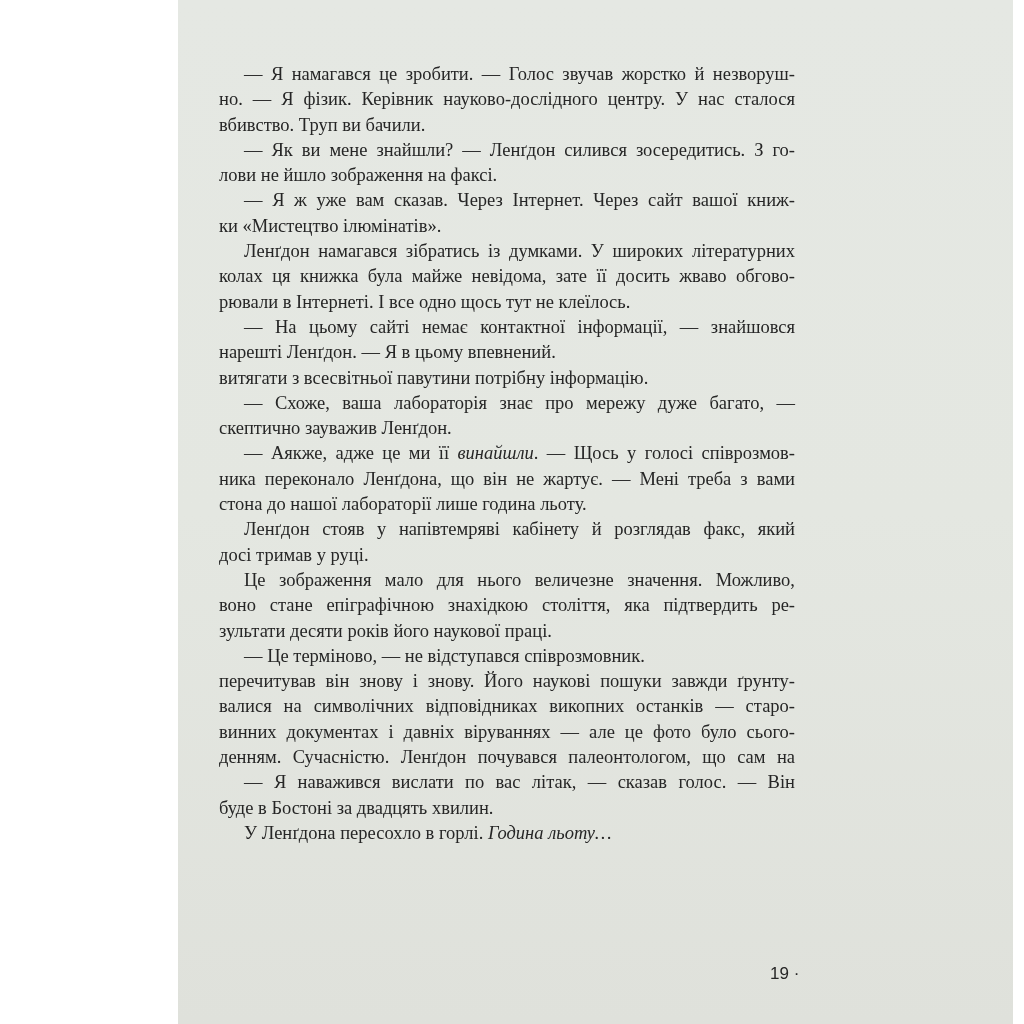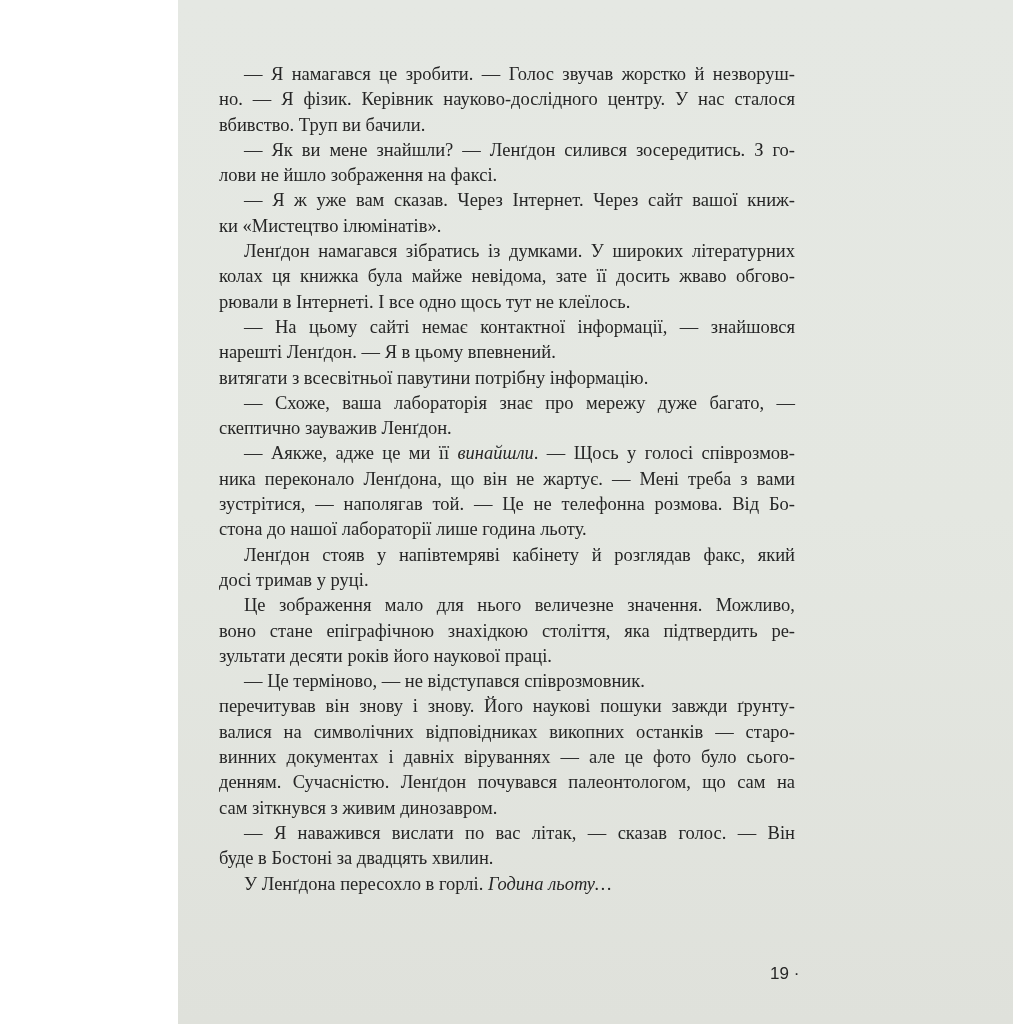--- a/index.html
+++ b/index.html
@@ -57,31 +57,29 @@
     <div class="line indent">Ленґдон намагався зібратись із думками. У широких літературних</div>
     <div class="line">колах ця книжка була майже невідома, зате її досить жваво обгово-</div>
     <div class="line last">рювали в Інтернеті. І все одно щось тут не клеїлось.</div>
     <div class="line indent">— На цьому сайті немає контактної інформації, — знайшовся</div>
     <div class="line last">нарешті Ленґдон. — Я в цьому впевнений.</div>
     <div class="line last">витягати з всесвітньої павутини потрібну інформацію.</div>
     <div class="line indent">— Схоже, ваша лабораторія знає про мережу дуже багато, —</div>
     <div class="line last">скептично зауважив Ленґдон.</div>
     <div class="line indent"><span>— Аякже, адже це ми її </span><span class="it">винайшли</span><span>. — Щось у голосі співрозмов-</span></div>
     <div class="line">ника переконало Ленґдона, що він не жартує. — Мені треба з вами</div>
-    <div class="line">зустрітися, — наполягав той. — Це не телефонна розмова. Від Бо-</div>
     <div class="line last">стона до нашої лабораторії лише година льоту.</div>
     <div class="line indent">Ленґдон стояв у напівтемряві кабінету й розглядав факс, який</div>
     <div class="line last">досі тримав у руці.</div>
     <div class="line indent">Це зображення мало для нього величезне значення. Можливо,</div>
     <div class="line">воно стане епіграфічною знахідкою століття, яка підтвердить ре-</div>
     <div class="line last">зультати десяти років його наукової праці.</div>
     <div class="line indent last">— Це терміново, — не відступався співрозмовник.</div>
     <div class="line">перечитував він знову і знову. Його наукові пошуки завжди ґрунту-</div>
     <div class="line">валися на символічних відповідниках викопних останків — старо-</div>
     <div class="line">винних документах і давніх віруваннях — але це фото було сього-</div>
     <div class="line">денням. Сучасністю. Ленґдон почувався палеонтологом, що сам на</div>
-    <div class="line last">сам зіткнувся з живим динозавром.</div>
     <div class="line indent">— Я наважився вислати по вас літак, — сказав голос. — Він</div>
     <div class="line last">буде в Бостоні за двадцять хвилин.</div>
     <div class="line indent last"><span>У Ленґдона пересохло в горлі. </span><span class="it">Година льоту…</span></div>
   </div>
   <div class="page-number">19 ·</div>
 </div>
 
 </body></html>

